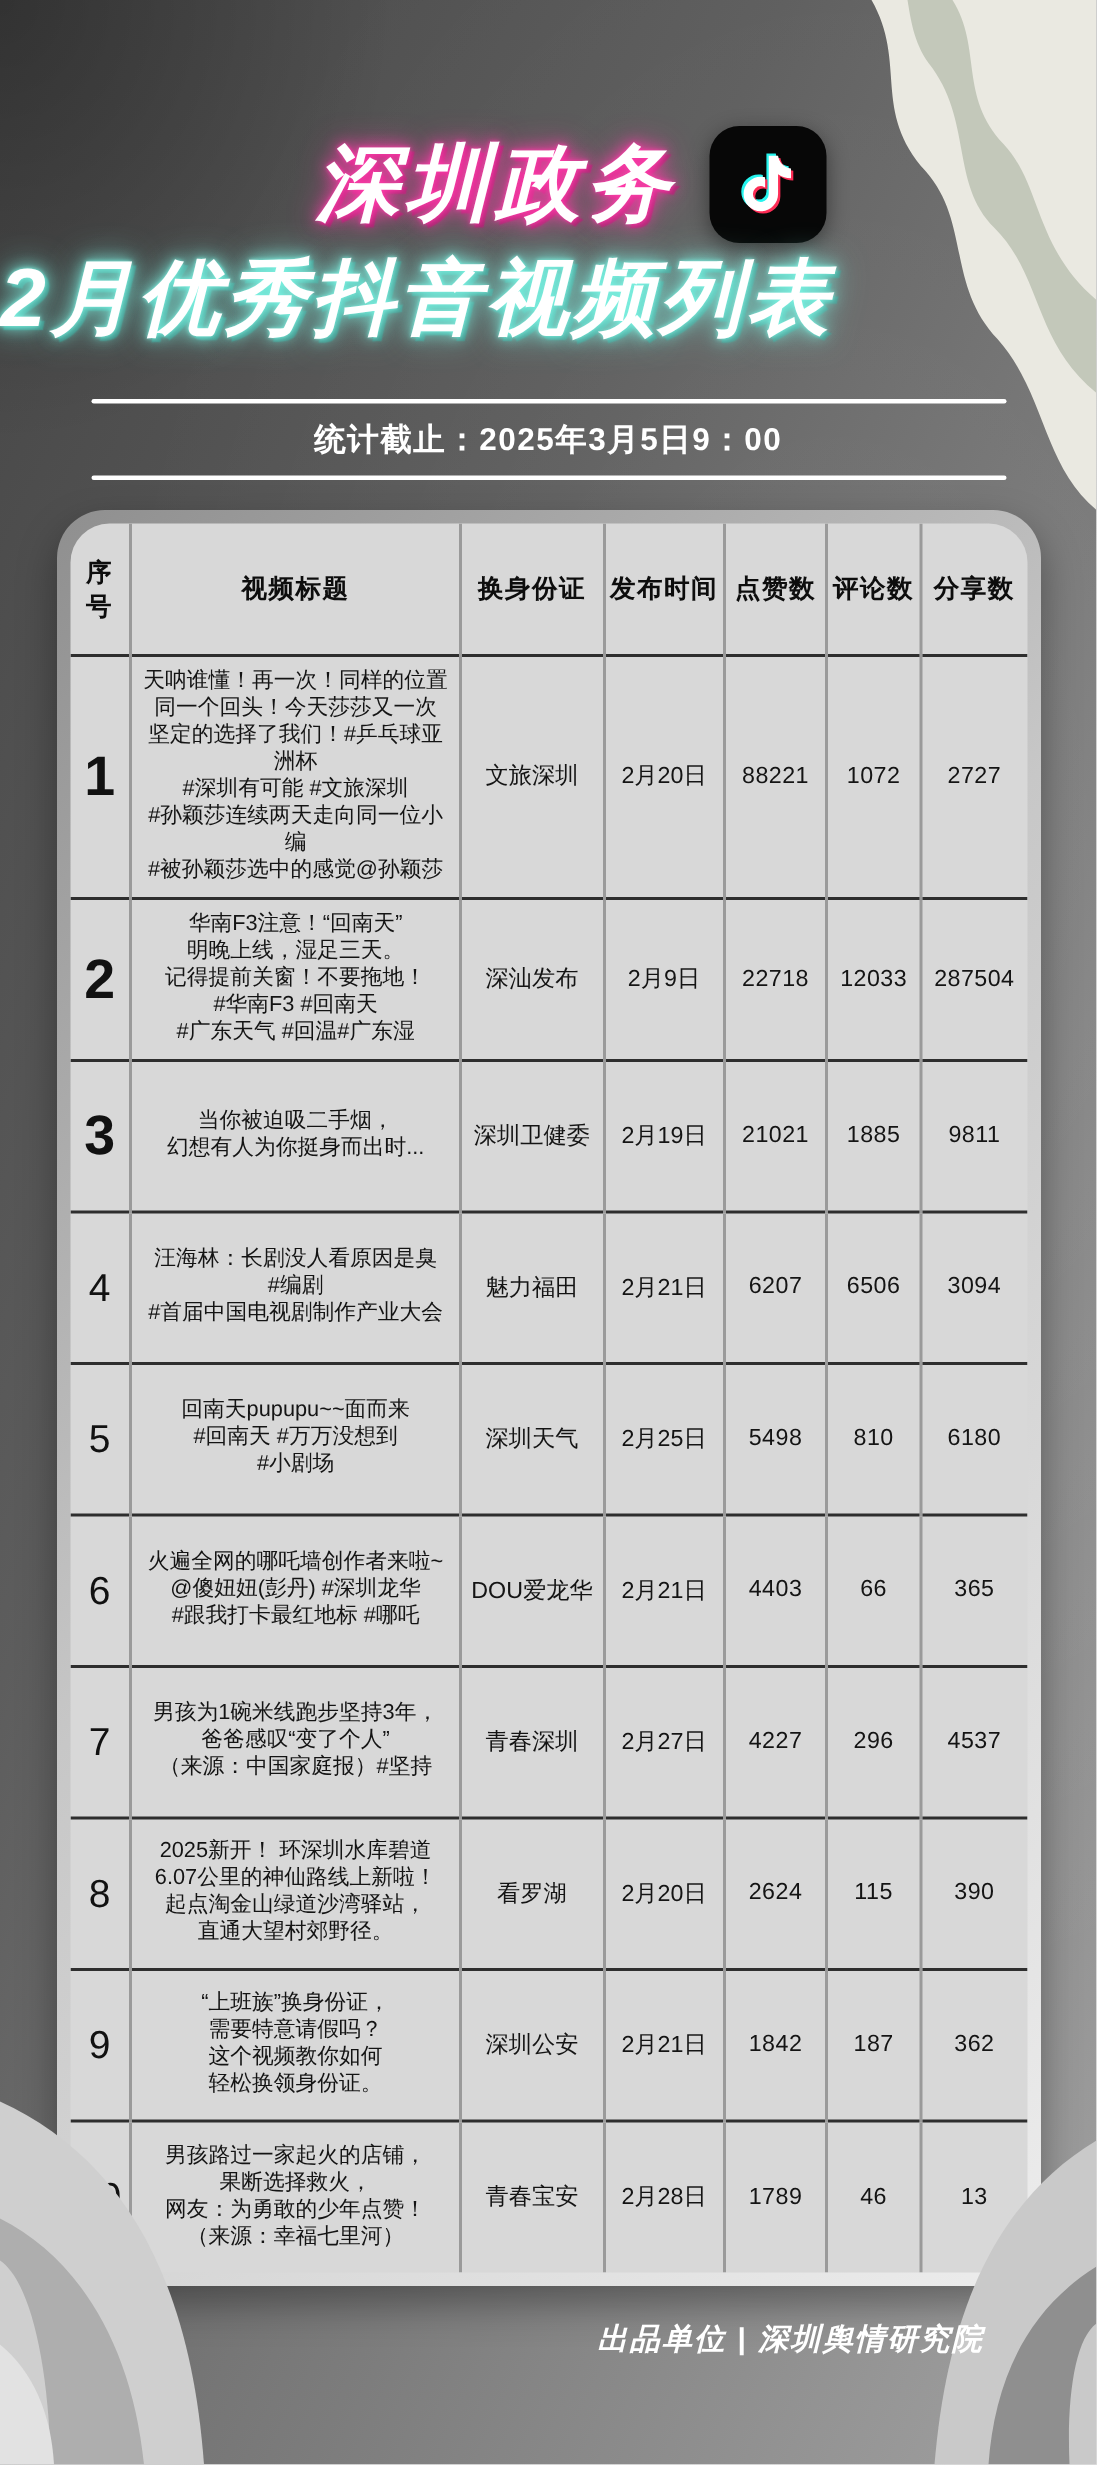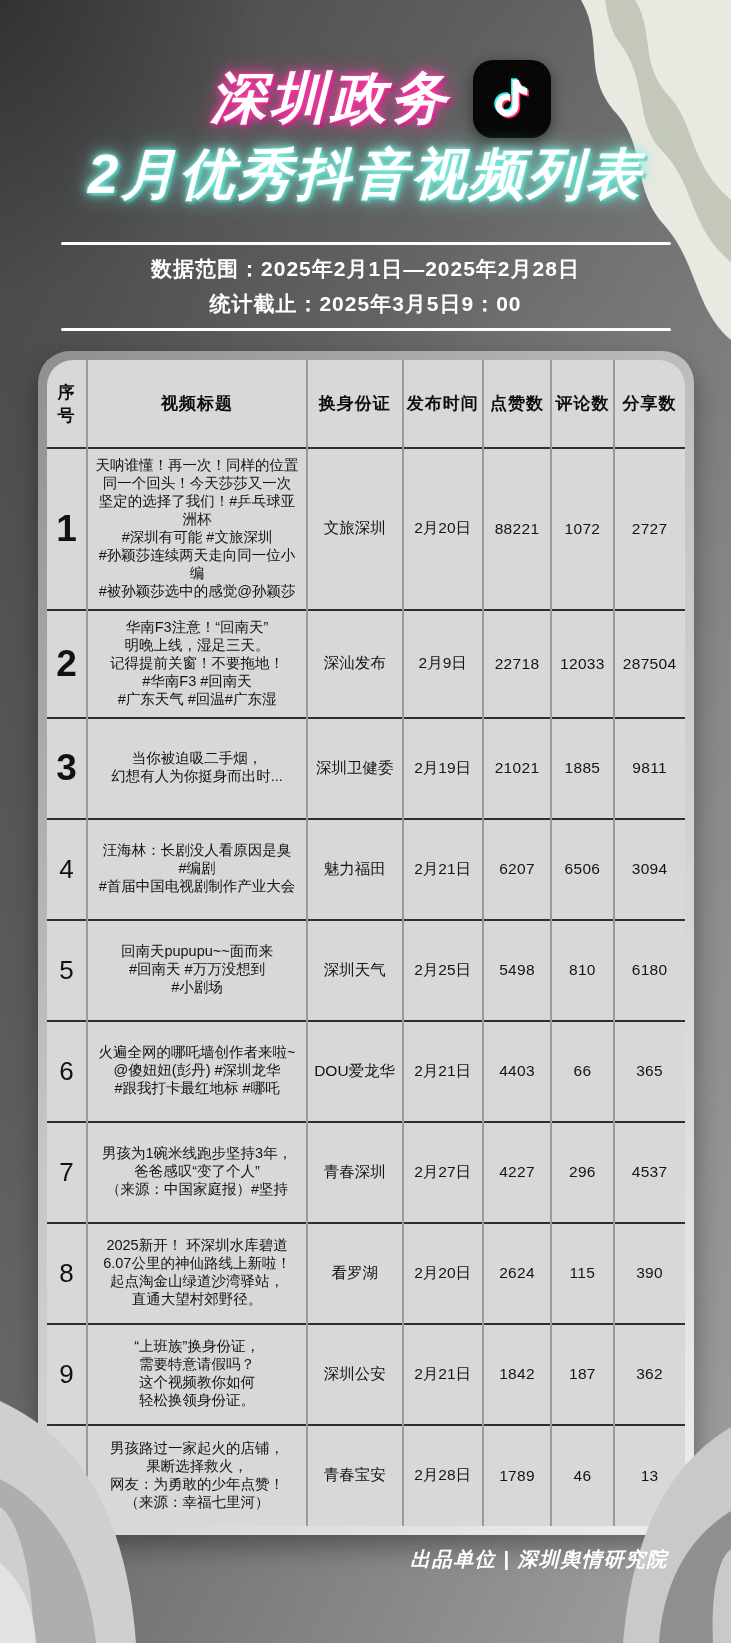--- a/index.html
+++ b/index.html
@@ -18,21 +18,21 @@
       radial-gradient(120% 80% at 80% 35%, rgba(255,255,255,.08), rgba(255,255,255,0) 60%),
       linear-gradient(115deg,#454545 0%,#5d5d5d 35%,#7c7c7c 65%,#a2a2a2 100%);
   }
   
   .deco{position:absolute;pointer-events:none;}
   .deco-tr{top:0;right:0;}
   .deco-bl{left:0;bottom:0;}
   .deco-br{right:0;bottom:0;}
 
   
-  .header{position:relative;padding-top:60px;text-align:center;}
+  .header{position:relative;padding-top:84px;text-align:left;}
   .title-row{display:flex;justify-content:center;align-items:center;gap:22px;margin-left:30px;}
   .title-pink{
     font-size:56px;font-weight:900;font-style:italic;color:#fff;letter-spacing:4px;
     text-shadow:0 0 3px var(--accent-pink),0 0 10px var(--accent-pink),0 0 20px rgba(255,60,170,.85),3px 3px 1px rgba(200,0,115,.6);
   }
   .title-cyan{
     margin-top:0;font-size:55px;font-weight:900;font-style:italic;color:#fff;letter-spacing:3px;
     text-shadow:0 0 3px var(--accent-cyan),0 0 10px var(--accent-cyan),0 0 22px rgba(125,242,226,.9),3px 3px 1px rgba(35,170,155,.55);
   }
   .tiktok-logo{
@@ -66,21 +66,21 @@
   th:first-child,td:first-child{border-left:none;}
   thead th{height:88px;font-size:17px;font-weight:bold;letter-spacing:1px;color:#0d0d0d;}
   tbody td{height:101px;border-top:2px solid #2e2e2e;font-size:15.5px;}
   td.c-rank{font-size:26px;color:#111;}
   td.c-rank.rank-top{font-size:37px;font-weight:900;}
   td.c-title{font-size:14.5px;line-height:1.24;white-space:pre-line;padding:8px 4px;}
   td.c-likes,td.c-comments,td.c-shares{font-size:15.5px;letter-spacing:.3px;}
 
   
   .footer{
-    position:absolute;right:63px;bottom:70px;color:#fff;
+    position:absolute;right:75px;bottom:70px;color:#fff;
     font-size:20px;font-weight:bold;font-style:italic;letter-spacing:1.5px;
   }
 </style>
 </head>
 <body>
 
 <div class="page">
 
   <svg class="deco deco-tr" width="200" height="370" viewBox="0 0 200 370">
     <path d="M50,0 C74,42 50,74 86,114 C116,148 100,190 134,226 C166,262 164,310 200,340 L200,0 Z" fill="#eae9e1"></path>
@@ -107,21 +107,20 @@
             <path fill="#ffffff" d="M31 4c.8 4.6 3.9 8.2 9 8.9v6.8c-3.4-.1-6.4-1.1-9-2.9v13.8c0 6.6-5.4 12-12 12S7 37.2 7 30.6s5.4-12 12-12c1 0 2 .1 3 .4v7a5.2 5.2 0 0 0-3-.9 5.5 5.5 0 1 0 5.5 5.5V4H31z"></path>
           </g>
         </svg>
       </div>
     </div>
     <h2 class="title-cyan">2月优秀抖音视频列表</h2>
   </header>
 
   <div class="meta">
     <div class="meta-line top"></div>
-    <p>数据范围：2025年2月1日—2025年2月28日</p>
     <p>统计截止：2025年3月5日9：00</p>
     <div class="meta-line bottom"></div>
   </div>
 
   <div class="table-frame">
     <div class="table-card">
       <table class="video-table">
         <colgroup>
           <col class="c1">
             <col class="c2">

